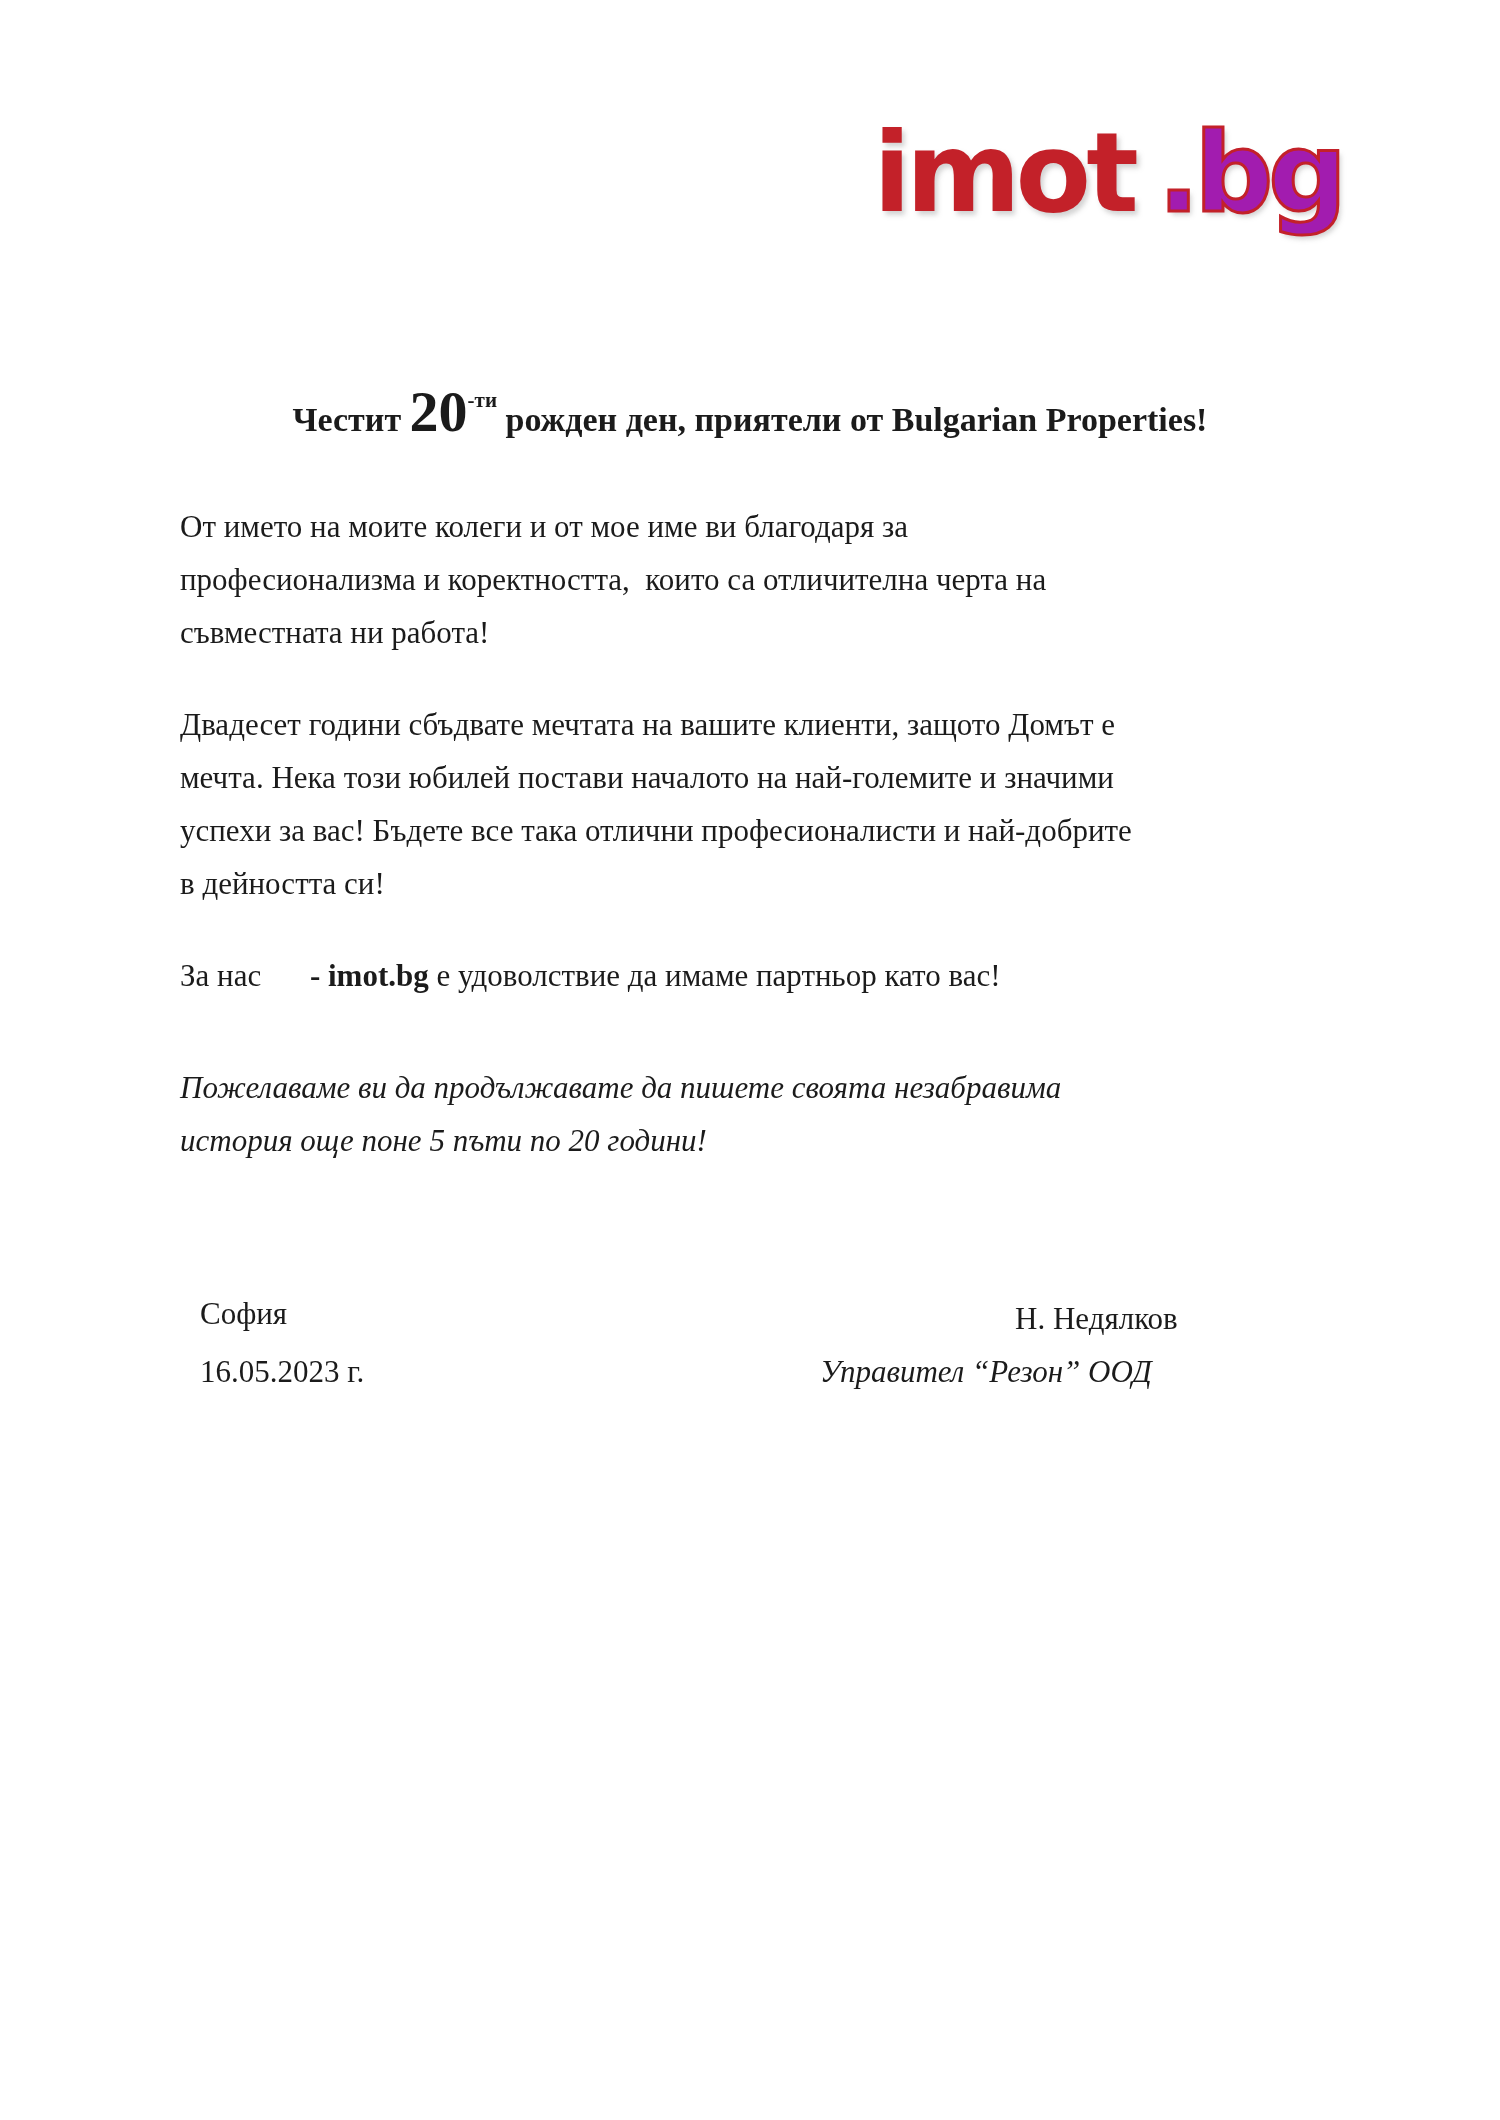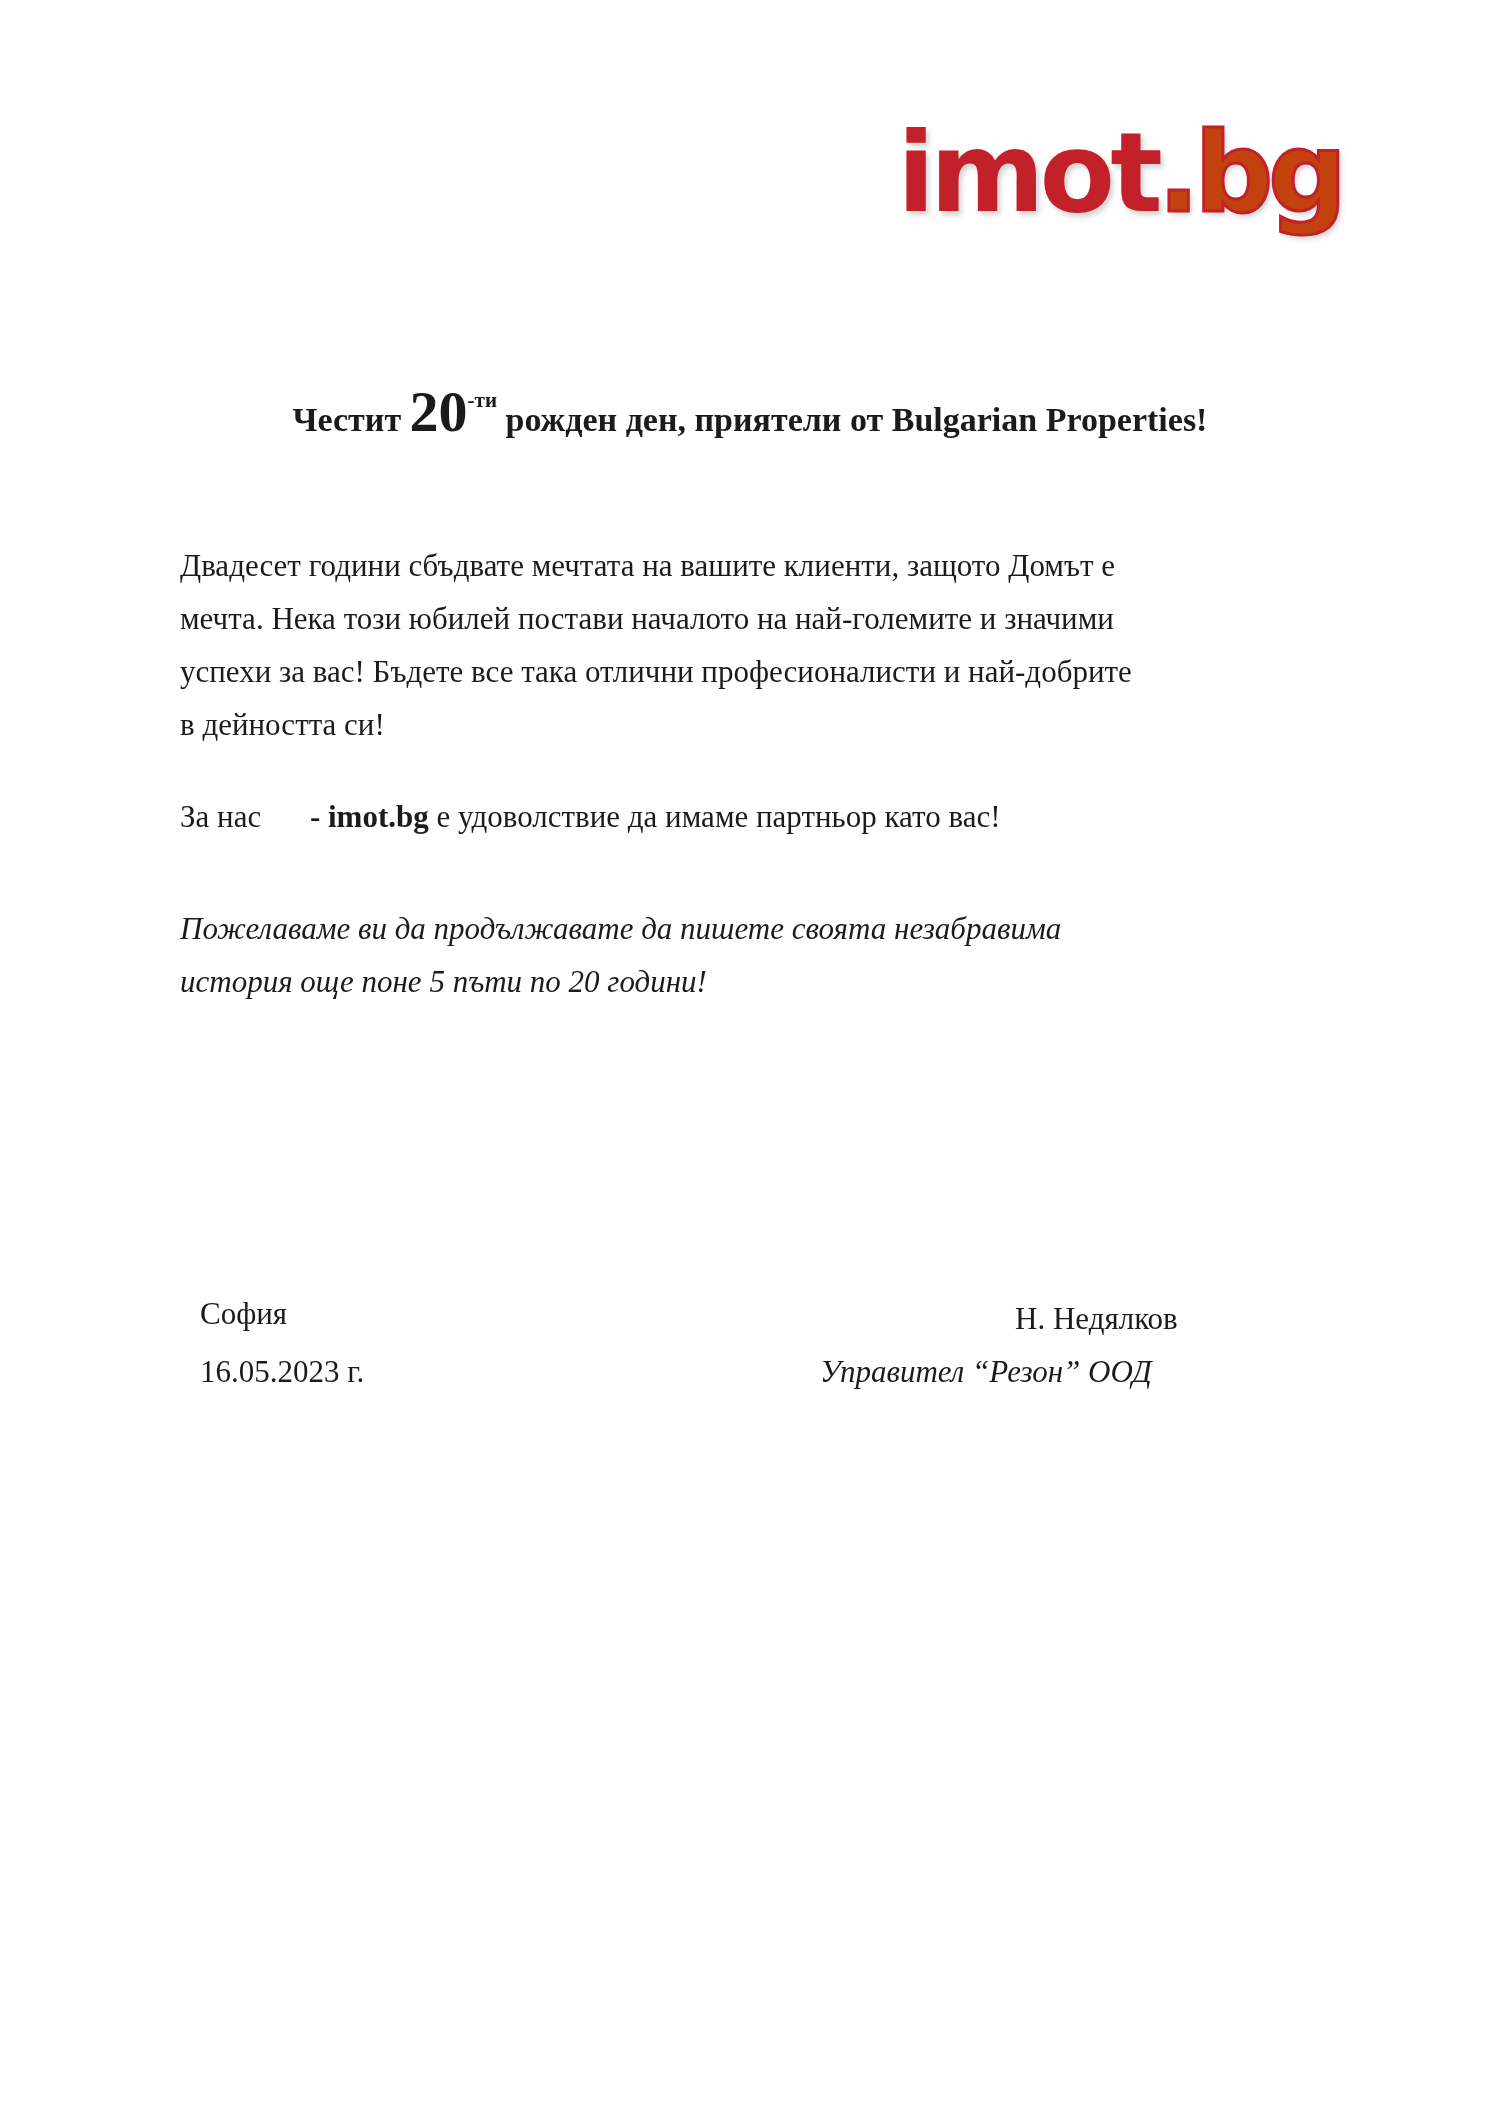--- a/index.html
+++ b/index.html
@@ -26,23 +26,24 @@
     margin: 0 0 0 12px;
   }
   .logo-tagline .tagline-no1 { font-weight: bold; }
   .logo-wordmark {
     font-weight: bold; font-size: 110px; line-height: 1.0;
     letter-spacing: -5px; color: #c32129;
     margin-top: -6px;
     text-shadow: 3px 4px 5px rgba(130,130,130,0.35);
   }
   .logo-outline {
-    color: #c2410c;
+    color: #a21caf;
     -webkit-text-stroke: 3px #c32129;
     text-shadow: 3px 4px 5px rgba(130,130,130,0.35);
+    margin-left: 24px;
   }
 
   
   .title {
     position: absolute; top: 378px; left: 0; width: 100%;
     text-align: center; font-weight: bold; font-size: 34px;
     white-space: nowrap;
   }
   .title-number { font-size: 58px; }
   .title-sup { font-size: 21px; vertical-align: 24px; letter-spacing: 0; }
@@ -79,20 +80,23 @@
 
 <div class="page">
 
   <div class="logo-block">
     <div class="logo-wordmark"><span>imot</span><span class="logo-outline">.bg</span></div>
   </div>
 
   <div class="title"><span>Честит </span><span class="title-number">20</span><span class="title-sup">-ти</span><span> рожден ден, приятели от Bulgarian Properties!</span></div>
 
   <div class="body-text">
+    <p class="para">От името на моите колеги и от мое име ви благодаря за
+професионализма и коректността,  които са отличителна черта на
+съвместната ни работа!</p>
     <p class="para para-gap">Двадесет години сбъдвате мечтата на вашите клиенти, защото Домът е
 мечта. Нека този юбилей постави началото на най-големите и значими
 успехи за вас! Бъдете все така отлични професионалисти и най-добрите
 в дейността си!</p>
     <p class="para para-gap"><span>За нас </span><span class="bold">- imot.bg</span><span> е удоволствие да имаме партньор като вас!</span></p>
     <p class="para para-wish">Пожелаваме ви да продължавате да пишете своята незабравима
 история още поне 5 пъти по 20 години!</p>
   </div>
 
   <div class="footer-left">

